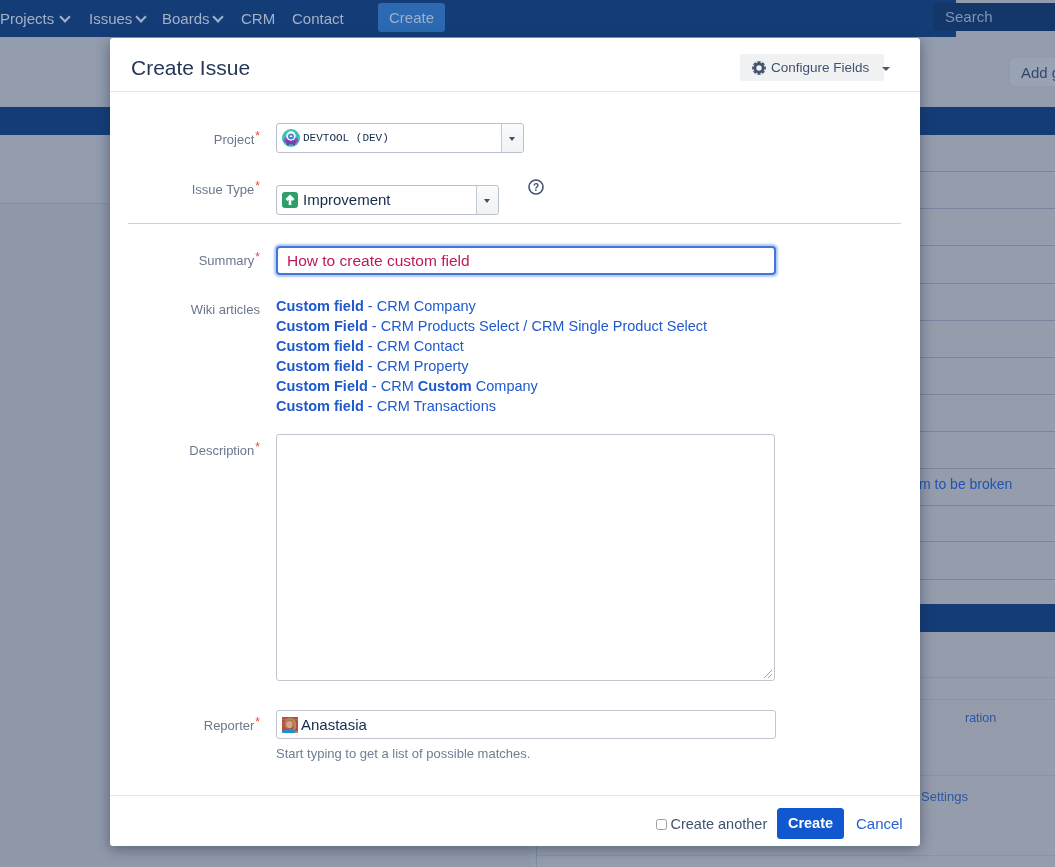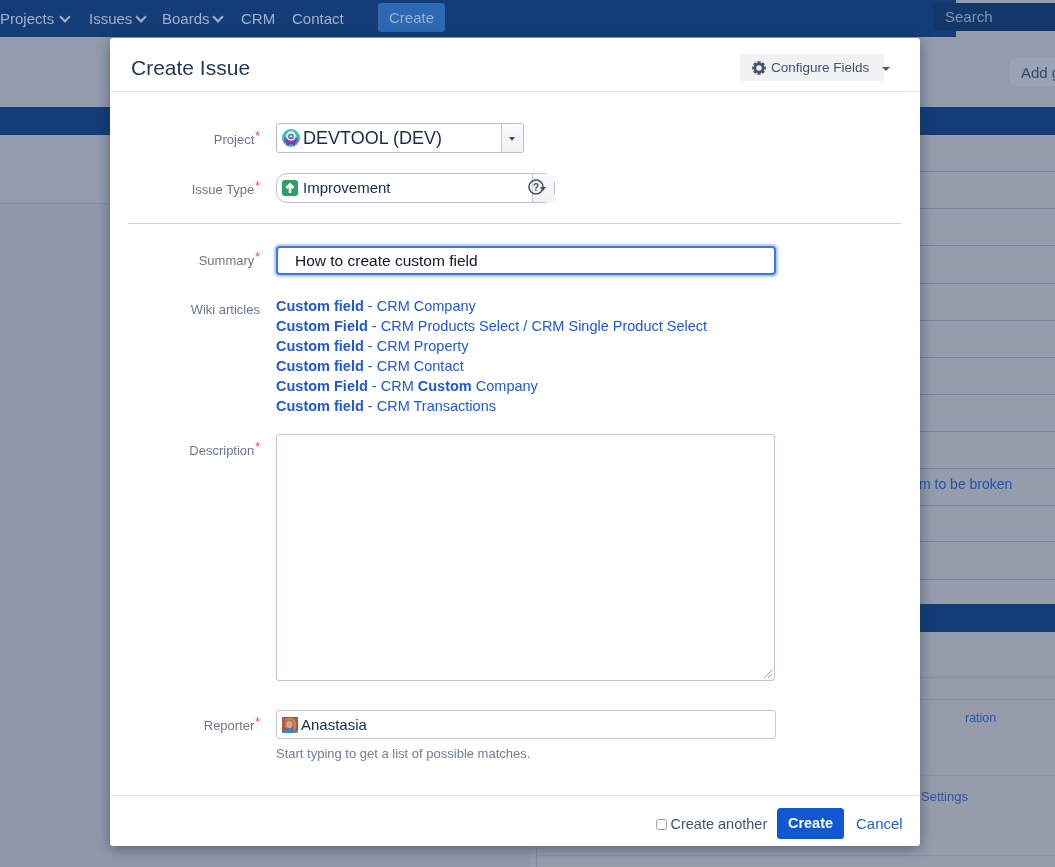--- a/index.html
+++ b/index.html
@@ -30,21 +30,21 @@
 #mtitle { position:absolute; left:21px; top:18px; font-size:21px; color:#253858; }
 #cfgbtn { position:absolute; left:630px; top:16px; width:144px; height:27px; background:#f0f1f3; border-radius:3px; color:#42526e; font-size:14px; line-height:27px; text-align:center; }
 .caret { display:inline-block; width:0; height:0; border-left:4px solid transparent; border-right:4px solid transparent; border-top:4px solid #42526e; vertical-align:middle; margin-left:6px; margin-top:-2px; }
 .flabel { position:absolute; left:0; width:150px; text-align:right; font-size:13px; line-height:15px; color:#6b778c; }
 .req { color:#e5493a; font-size:12px; position:relative; top:-4px; margin-left:1px; }
 .selectbox { position:absolute; left:166px; height:30px; background:#fff; border:1px solid #b9c0cc; border-radius:3px; }
 .selbtn { position:absolute; right:0; top:0; width:22px; height:100%; background:linear-gradient(#fafbfc,#f1f2f4); border-left:1px solid #c3c9d3; border-radius:0 3px 3px 0; }
 .selbtn .tri { position:absolute; left:7px; top:13px; width:0; height:0; border-left:3.5px solid transparent; border-right:3.5px solid transparent; border-top:4.5px solid #3d5070; }
 .seltext { position:absolute; left:26px; top:0; font-size:15px; color:#172b4d; line-height:28px; white-space:nowrap; }
 #divider1 { position:absolute; left:18px; top:185px; width:773px; height:1px; background:#ccd0d8; }
-#sumfield { position:absolute; left:166px; top:208px; width:500px; height:29px; border:2px solid #4176dd; border-radius:4px; background:#fff; box-shadow:0 0 2px 1.5px rgba(108,158,240,0.55); font-size:15.5px; color:#0f172a; line-height:25px; padding-left:17px; }
+#sumfield { position:absolute; left:166px; top:208px; width:500px; height:29px; border:2px solid #4176dd; border-radius:4px; background:#fff; box-shadow:0 0 2px 1.5px rgba(108,158,240,0.55); font-size:15.5px; color:#be185d; line-height:25px; padding-left:9px; }
 #wiki { position:absolute; left:166px; top:258px; width:560px; font-size:14.5px; line-height:20px; color:#2059cd; }
 #wiki b { font-weight:bold; }
 #descarea { position:absolute; left:166px; top:396px; width:499px; height:247px; border:1px solid #c1c7d0; border-radius:3px; background:#fff; }
 #repfield { position:absolute; left:166px; top:672px; width:500px; height:29px; border:1px solid #c1c7d0; border-radius:3px; background:#fff; }
 #reptext { position:absolute; left:24px; top:0; font-size:15px; color:#172b4d; line-height:27px; }
 #hint { position:absolute; left:166px; top:707.5px; font-size:13px; color:#707d92; }
 #mfoot { position:absolute; left:0; top:757px; width:810px; height:51px; border-top:1px solid #e4e6eb; }
 #chk { position:absolute; left:546px; top:23px; width:11px; height:11px; border:1px solid #9aa0a8; border-radius:2.5px; background:#fff; }
 #chklabel { position:absolute; left:560.5px; top:20px; font-size:14.5px; color:#42526e; }
 #createbtn { position:absolute; left:667px; top:12px; width:67px; height:31px; background:#1158d0; border-radius:3.5px; color:#fff; font-size:14.5px; font-weight:bold; text-align:center; line-height:31px; }
@@ -112,28 +112,28 @@
     <svg class="abs" style="left:5px; top:5px;" width="18" height="18" viewBox="0 0 18 18">
       <circle cx="9" cy="9" r="9" fill="#3ec0b1"></circle>
       <ellipse cx="9" cy="11.3" rx="7.2" ry="4" fill="#8a50c8"></ellipse>
       <ellipse cx="9" cy="13" rx="5" ry="2.4" fill="#7a3fb5"></ellipse>
       <circle cx="9" cy="7" r="4.7" fill="#ffffff"></circle>
       <circle cx="9" cy="7.4" r="3" fill="#4285d2"></circle>
       <rect x="7.7" y="6.6" width="2.6" height="1.5" rx="0.4" fill="#eef3f8"></rect>
       <rect x="5" y="14.2" width="1.8" height="2.2" fill="#6d38a8"></rect>
       <rect x="11.2" y="14.2" width="1.8" height="2.2" fill="#6d38a8"></rect>
     </svg>
-    <span class="seltext" style="font-size:18px;">DEVTOOL (DEV)</span>
+    <span class="seltext" style="font-size:11px;font-family:Liberation Mono, monospace;">DEVTOOL (DEV)</span>
     <div class="selbtn">
         <div class="tri"></div>
       </div>
   </div>
 
   <div class="flabel" style="top:144px;">Issue Type<span class="req">*</span></div>
-  <div class="selectbox" style="top:135px; width:279px; height:30px;border-radius:11px;">
+  <div class="selectbox" style="top:147px; width:223px; height:30px;">
     <svg class="abs" style="left:5px; top:6px;" width="16" height="16" viewBox="0 0 16 16">
       <rect x="0" y="0" width="16" height="16" rx="3" fill="#2da06a"></rect>
       <path d="M8 2.5 L12.5 7 L10.5 9 L9.3 7.8 L9.3 13 L6.7 13 L6.7 7.8 L5.5 9 L3.5 7 Z" fill="#fff"></path>
     </svg>
     <span class="seltext">Improvement</span>
     <div class="selbtn">
         <div class="tri"></div>
       </div>
   </div>
   <svg class="abs" style="left:418px; top:141px;" width="16" height="16" viewBox="0 0 16 16">
@@ -143,22 +143,22 @@
 
   <div id="divider1"></div>
 
   <div class="flabel" style="top:215px;">Summary<span class="req">*</span></div>
   <div id="sumfield">How to create custom field</div>
 
   <div class="flabel" style="top:264px;">Wiki articles</div>
   <div id="wiki">
     <div><b>Custom field</b> - CRM Company</div>
     <div><b>Custom Field</b> - CRM Products Select / CRM Single Product Select</div>
+    <div><b>Custom field</b> - CRM Contact</div>
     <div><b>Custom field</b> - CRM Property</div>
-    <div><b>Custom field</b> - CRM Contact</div>
     <div><b>Custom Field</b> - CRM <b>Custom</b> Company</div>
     <div><b>Custom field</b> - CRM Transactions</div>
   </div>
 
   <div class="flabel" style="top:405px;padding-left:16px;">Description<span class="req">*</span></div>
   <div id="descarea">
     <svg class="abs" style="right:1px; bottom:1px;" width="10" height="10" viewBox="0 0 10 10">
       <path d="M9 1 L1 9 M9 5 L5 9" stroke="#9aa3b0" stroke-width="1" fill="none"></path>
     </svg>
   </div>

